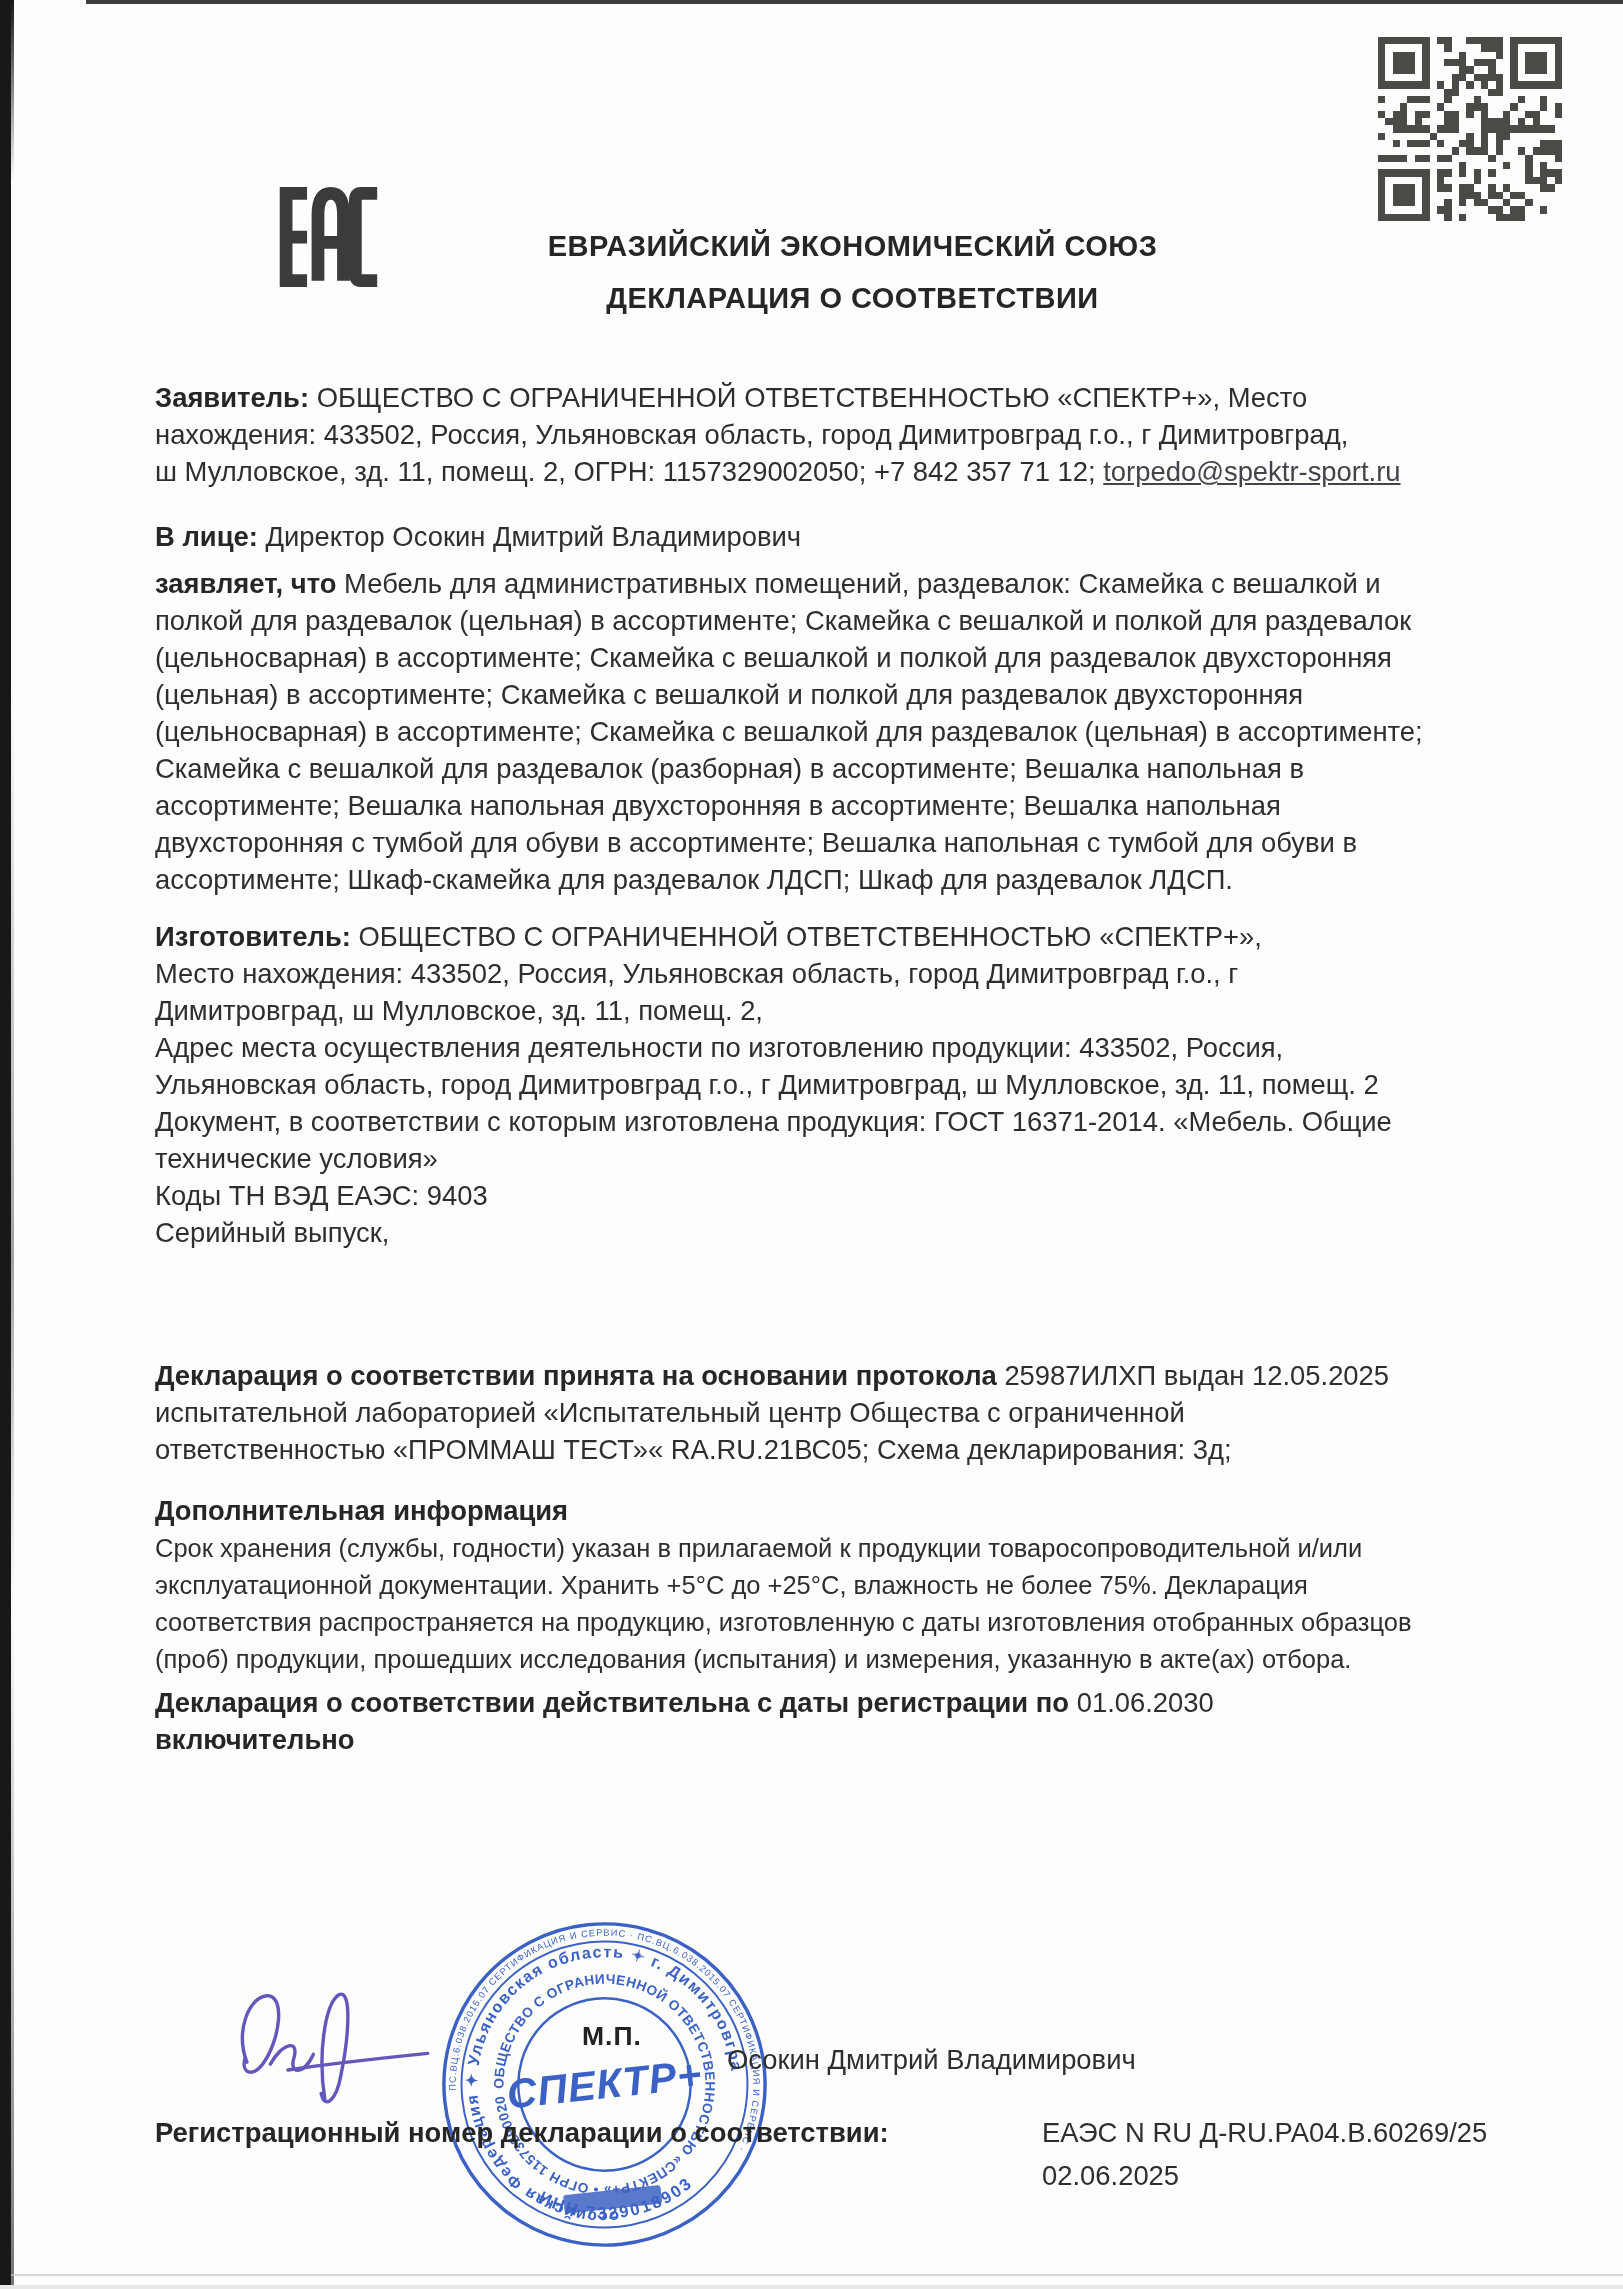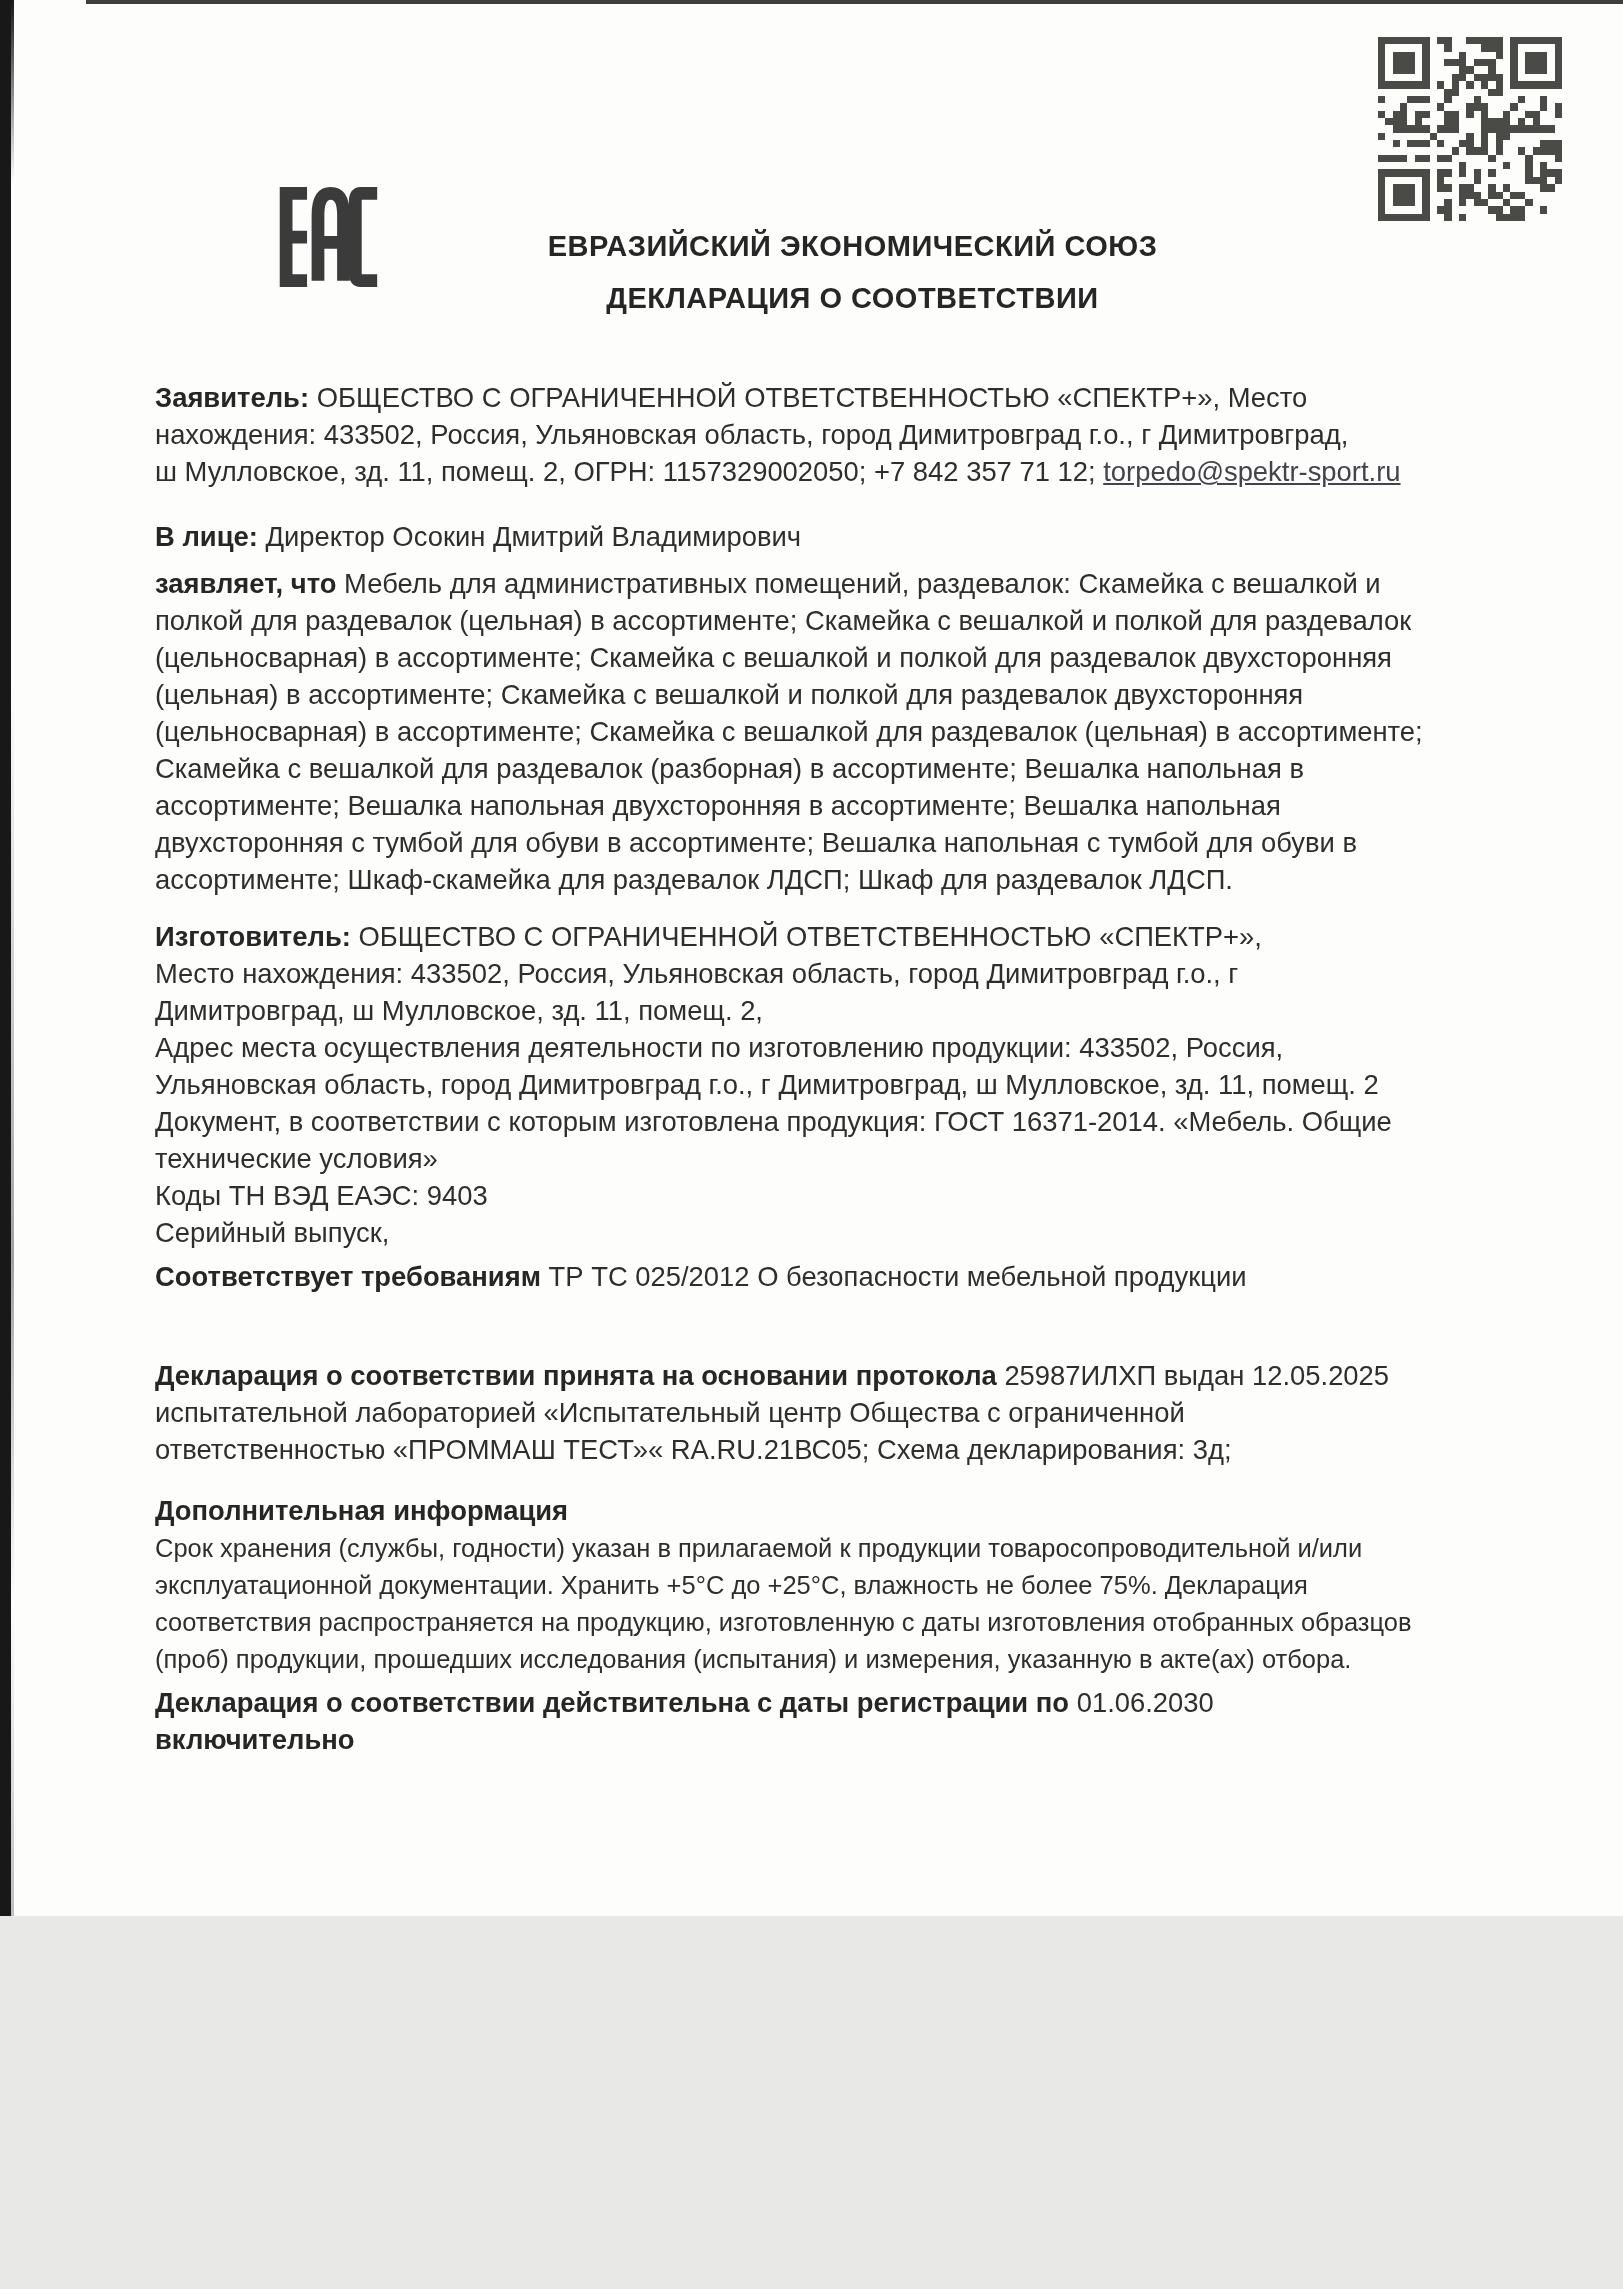--- a/index.html
+++ b/index.html
@@ -1,17 +1,17 @@
 <!DOCTYPE html>
 <html lang="ru"><head>
 <meta charset="utf-8">
 <style>
   html,body{margin:0;padding:0;background:#e8e8e6;}
   .page{
-    position:relative; width:1623px; height:1916px; margin:0 auto;
+    position:relative; width:1623px; height:2285px; margin:0 auto;
     background:#fdfdfb; overflow:hidden;
     font-family:"Liberation Sans", sans-serif; color:#2d2d2d;
   }
   
   .scan-left{position:absolute;left:0;top:0;width:10.8px;height:2290px;background:#181818;}
   .scan-left:after{content:"";position:absolute;left:10.8px;top:0;width:2.9px;height:100%;
     background:linear-gradient(180deg,#181818 0%,transparent 8%,transparent 30%,#18181866 55%,transparent 70%,#18181899 100%);}
   .scan-top{position:absolute;left:86px;top:0;right:0;height:3.9px;background:#1c1c1c;opacity:.85;}
   .scan-bottom{position:absolute;left:10.8px;top:2274px;right:0;height:2px;background:#c9c9c3;opacity:.7;}
 
@@ -290,21 +290,20 @@
   <p class="para" style="top:891px"><span class="b">Изготовитель:</span><span> ОБЩЕСТВО С ОГРАНИЧЕННОЙ ОТВЕТСТВЕННОСТЬЮ «СПЕКТР+»,
 Место нахождения: 433502, Россия, Ульяновская область, город Димитровград г.о., г
 Димитровград, ш Мулловское, зд. 11, помещ. 2,
 Адрес места осуществления деятельности по изготовлению продукции: 433502, Россия,
 Ульяновская область, город Димитровград г.о., г Димитровград, ш Мулловское, зд. 11, помещ. 2
 Документ, в соответствии с которым изготовлена продукция: ГОСТ 16371-2014. «Мебель. Общие
 технические условия»
 Коды ТН ВЭД ЕАЭС: 9403
 Серийный выпуск,</span></p>
 
-  <p class="para" style="top:1231px"><span class="b">Соответствует требованиям</span><span> ТР ТС 025/2012 О безопасности мебельной продукции</span></p>
 
   <p class="para" style="top:1330px"><span class="b">Декларация о соответствии принята на основании протокола</span><span> 25987ИЛХП выдан 12.05.2025
 испытательной лабораторией «Испытательный центр Общества с ограниченной
 ответственностью «ПРОММАШ ТЕСТ»« RA.RU.21ВС05; Схема декларирования: 3д;</span></p>
 
   <p class="para" style="top:1465px"><span class="b">Дополнительная информация</span></p>
 
   <p class="para small-body" style="top:1504px">Срок хранения (службы, годности) указан в прилагаемой к продукции товаросопроводительной и/или
 эксплуатационной документации. Хранить +5°С до +25°С, влажность не более 75%. Декларация
 соответствия распространяется на продукцию, изготовленную с даты изготовления отобранных образцов

